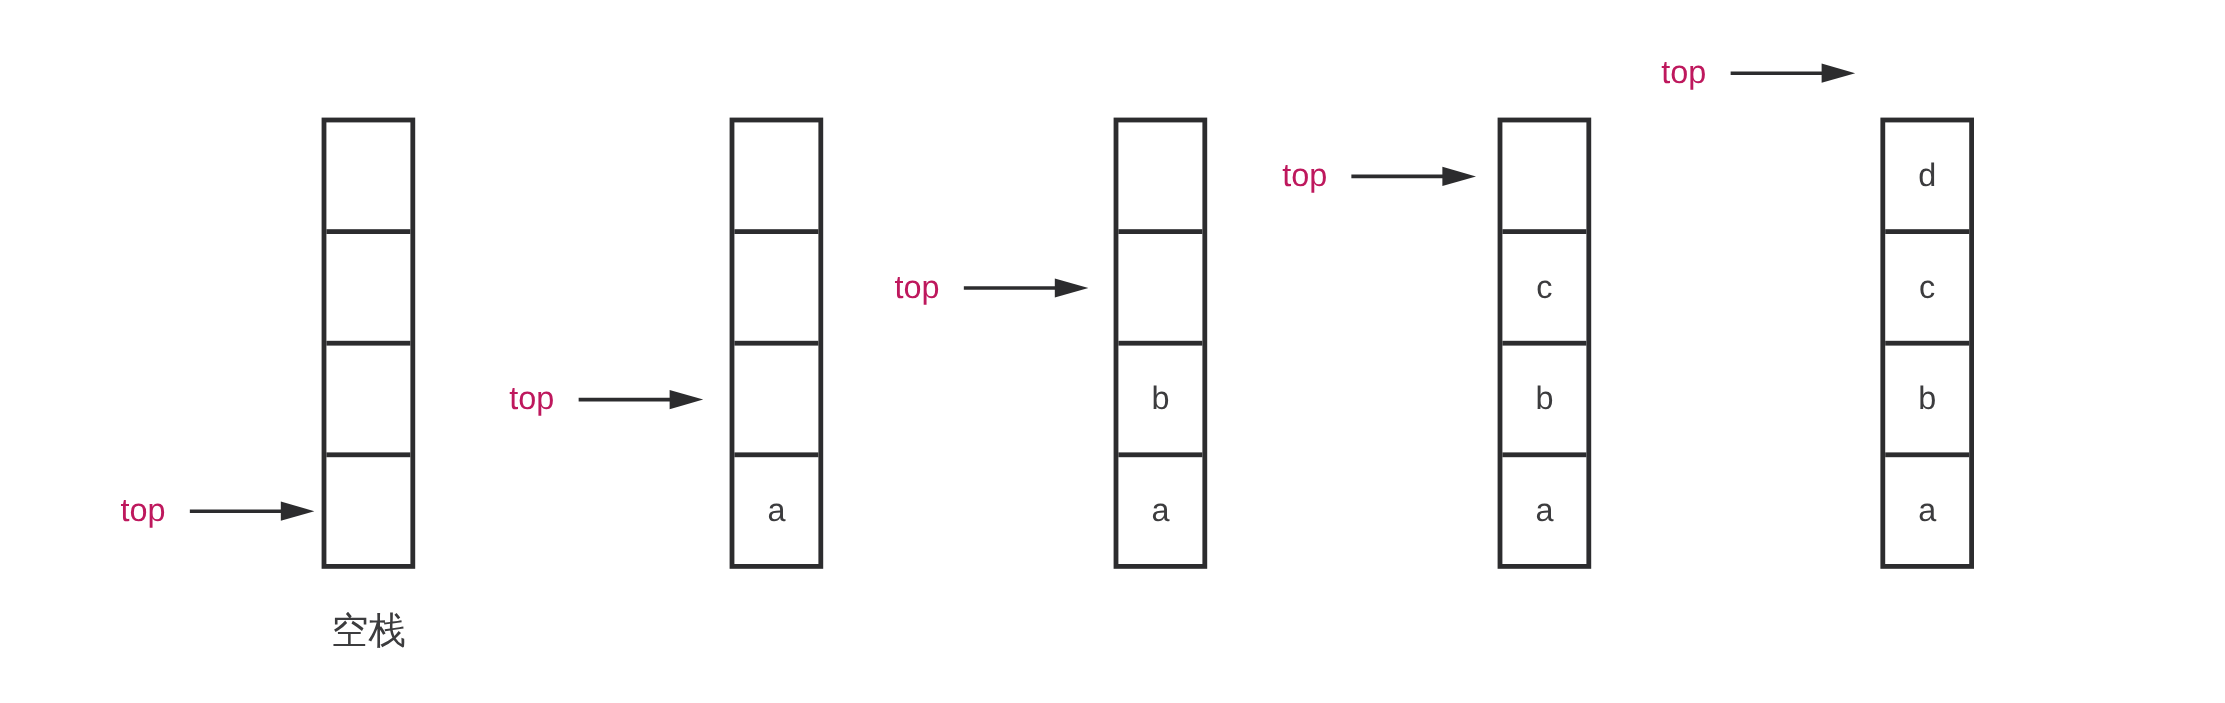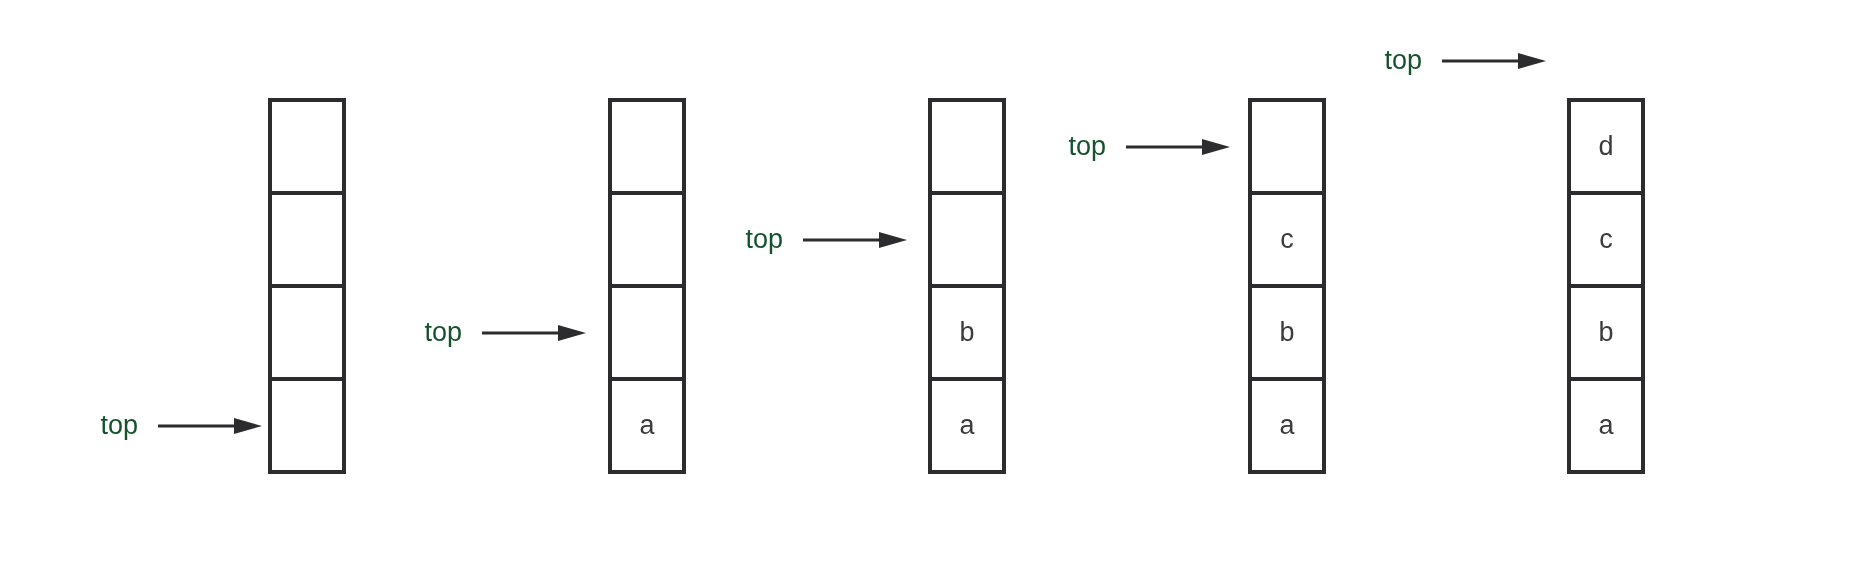--- a/index.html
+++ b/index.html
@@ -37,21 +37,21 @@
   
   .pointer {
     position: absolute;
     display: flex;
     align-items: center;
     gap: 20px;
     height: 33px;
   }
   .pointer .lbl {
     font-size: 27px;
-    color: #14532d;
+    color: #be185d;
     line-height: 1;
   }
   .pointer svg { display: block; }
   .pointer .shaft { stroke: #2c2c2e; stroke-width: 3; }
   .pointer .head  { fill: #2c2c2e; }
   .pointer.f1 { right: 1592px; top: 409px; }
   .pointer.f2 { right: 1268px; top: 316px; }
   .pointer.f3 { right: 947px;  top: 223px; }
   .pointer.f4 { right: 624px;  top: 130px; }
   .pointer.f5 { right: 308px;  top: 44px;  }
@@ -139,14 +139,15 @@
   </div>
 
   <div class="pointer f5">
     <span class="lbl">top</span>
     <svg width="104" height="20" viewBox="0 0 104 20">
       <line class="shaft" x1="0" y1="10" x2="79" y2="10"></line>
       <polygon class="head" points="76,2 104,10 76,18"></polygon>
     </svg>
   </div>
 
+  <div class="caption">空栈</div>
 
 </div>
 
 </body></html>

